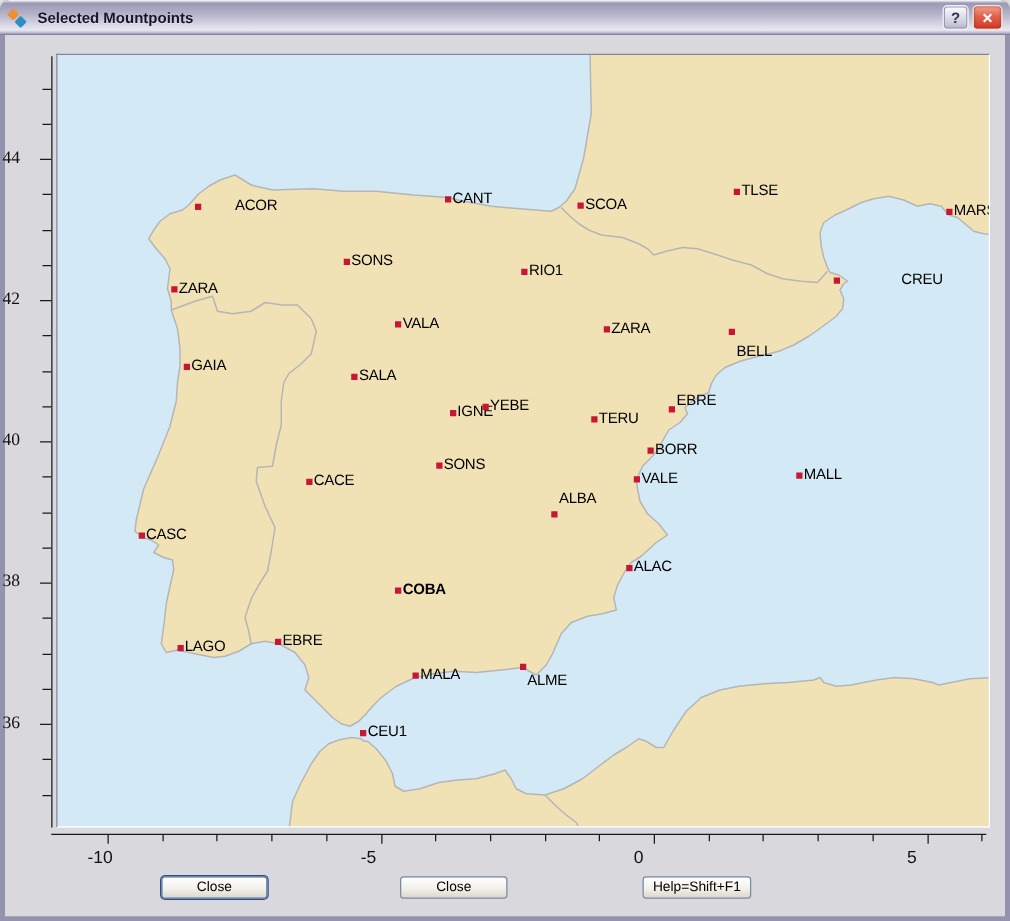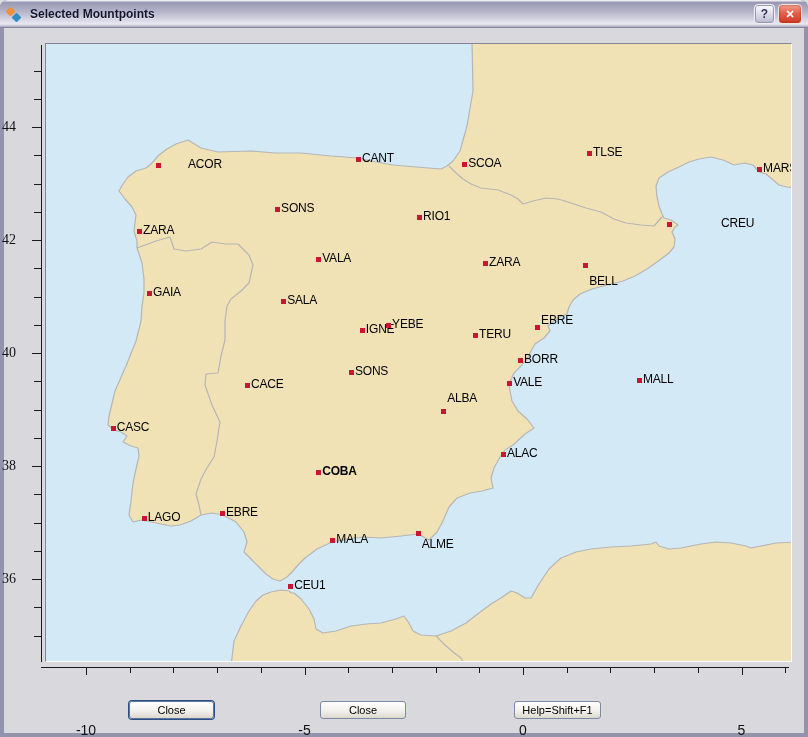--- a/index.html
+++ b/index.html
@@ -22,21 +22,21 @@
   
   .plot{position:absolute;left:45px;top:43px;width:745px;height:617px;background:#d4e9f6;
     border:1px solid #84859a;border-right-color:#ffffff;border-bottom-color:#ffffff;overflow:hidden;}
   .plot svg{position:absolute;left:0;top:0;}
   .station-marker{position:absolute;width:5px;height:5px;background:#c81634;}
   .station-label{position:absolute;font-size:12px;line-height:13px;color:#000;white-space:nowrap;letter-spacing:-0.2px;}
   .axis-line{position:absolute;background:#1a1a1a;}
   .tick{position:absolute;background:#1a1a1a;}
   .tick-label{position:absolute;font-size:14px;color:#111;}
   .tick-label.ylab{text-align:left;font-family:Liberation Serif, serif;}
-  .tick-label.xlab{text-align:center;margin-top:45px;}
+  .tick-label.xlab{text-align:left;}
   .btn{position:absolute;top:701px;height:18px;box-sizing:border-box;border:1px solid #7b8aa6;border-radius:3px;
     background:linear-gradient(to bottom,#ffffff 0%,#f2f1ec 55%,#ddd8cc 100%);
     font-family:"Liberation Sans",sans-serif;font-size:11px;color:#000;text-align:center;line-height:15px;cursor:default;}
   .btn-default{box-shadow:0 0 0 1px #2f4e85;border-color:#5a74a0;}
 </style>
 </head>
 <body>
 
 <div class="window">
 

